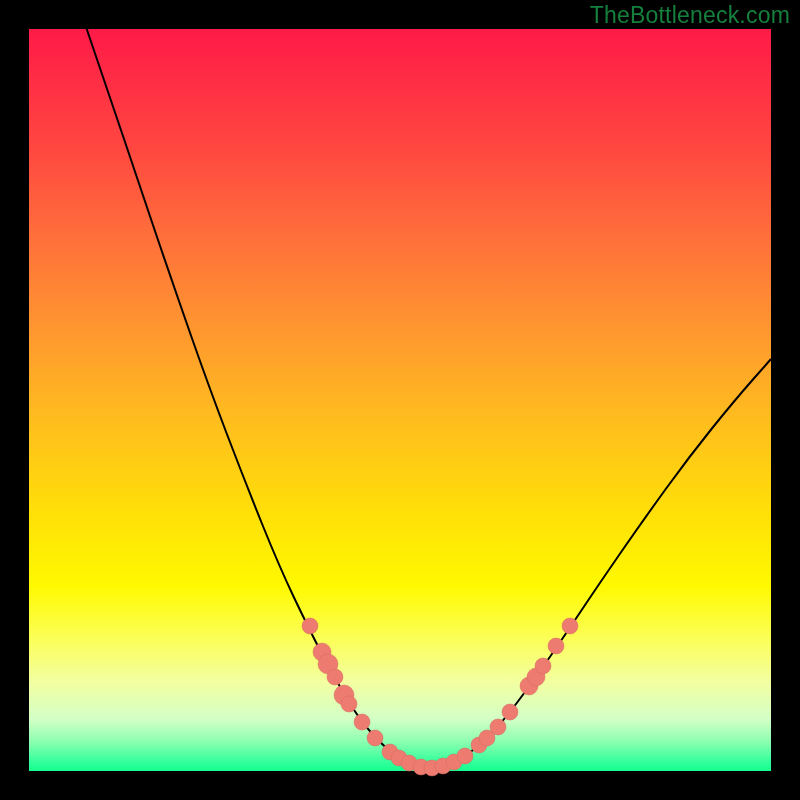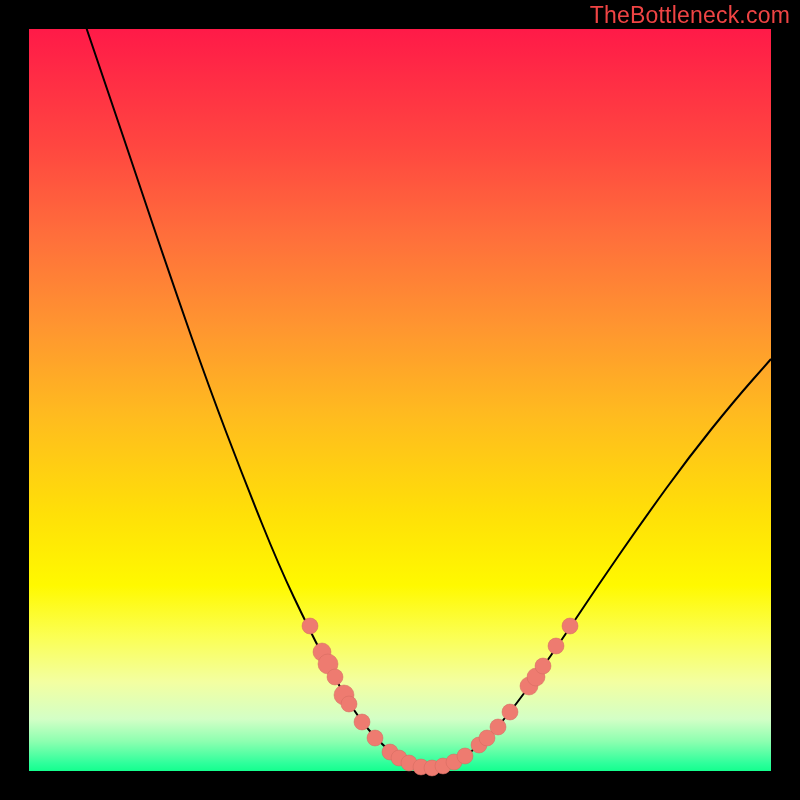--- a/index.html
+++ b/index.html
@@ -31,21 +31,21 @@
       #d3ffc6 93%,
       #8dffb0 96%,
       #2dff9b 99%,
       #14ff8e 100%
     );
   }
   .watermark {
     position: absolute;
     top: 2px;
     right: 10px;
-    color: #ef4444;
+    color: #15803d;
     font-size: 23px;
     font-weight: 500;
     letter-spacing: 0.2px;
     z-index: 5;
   }
   svg.overlay {
     position: absolute;
     left: 29px;
     top: 29px;
     width: 742px;

